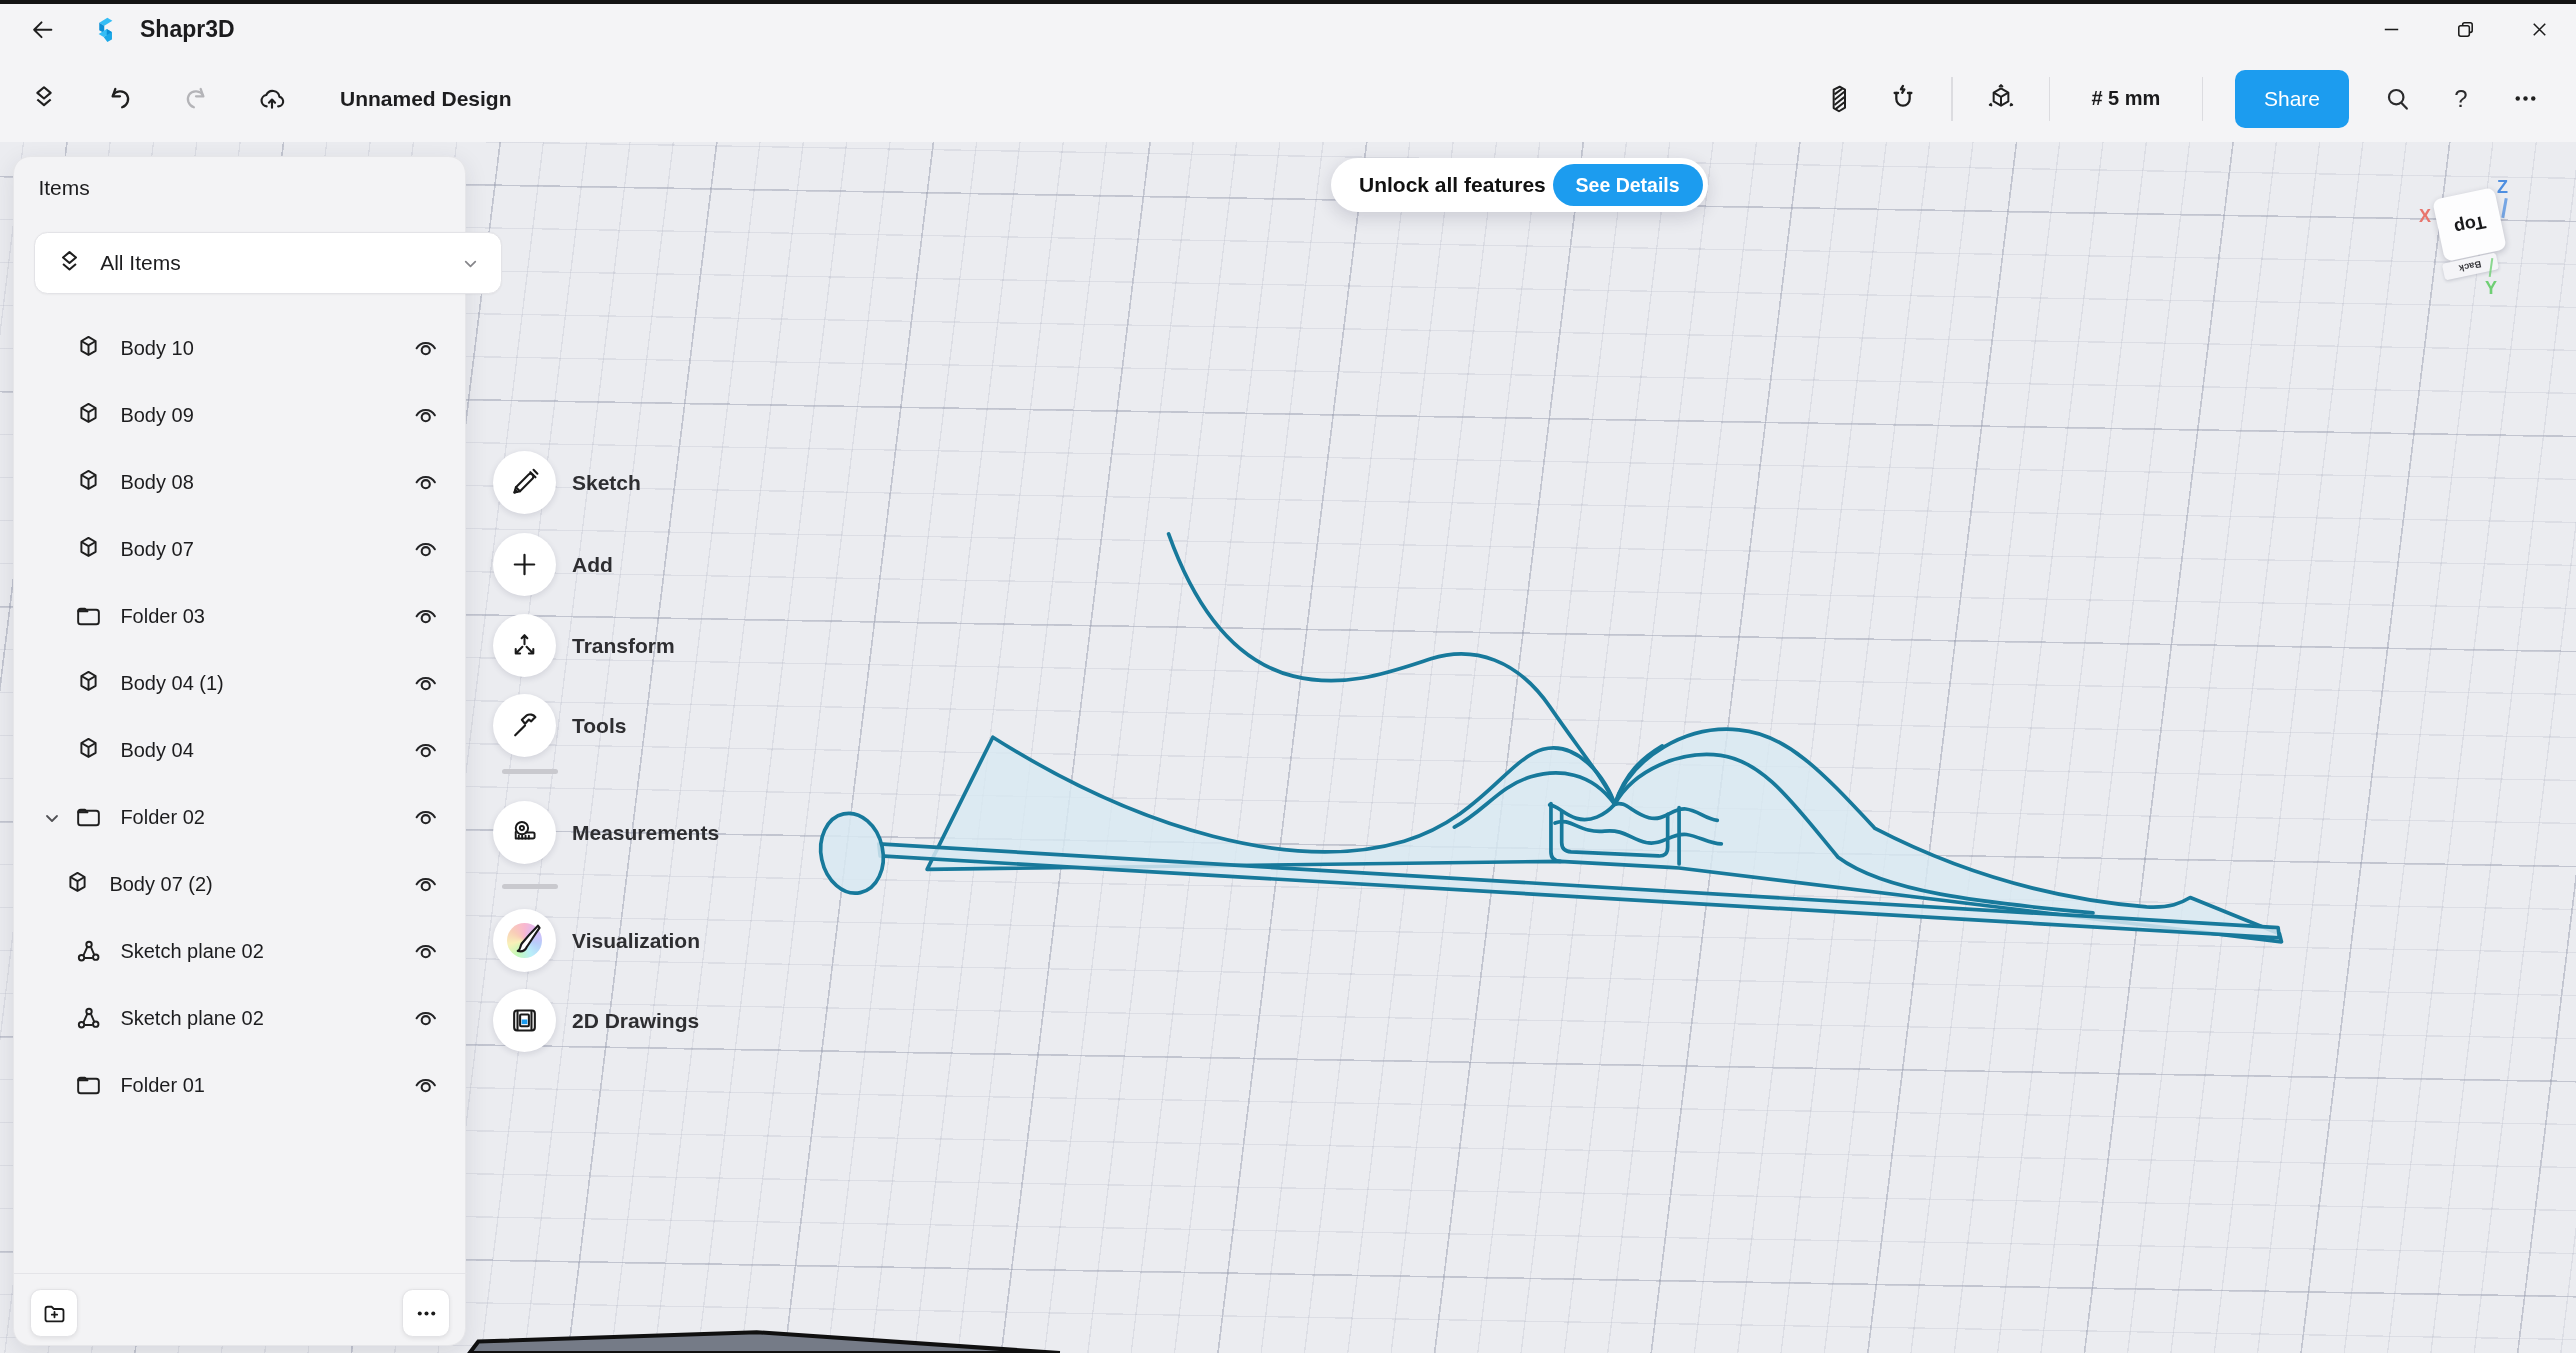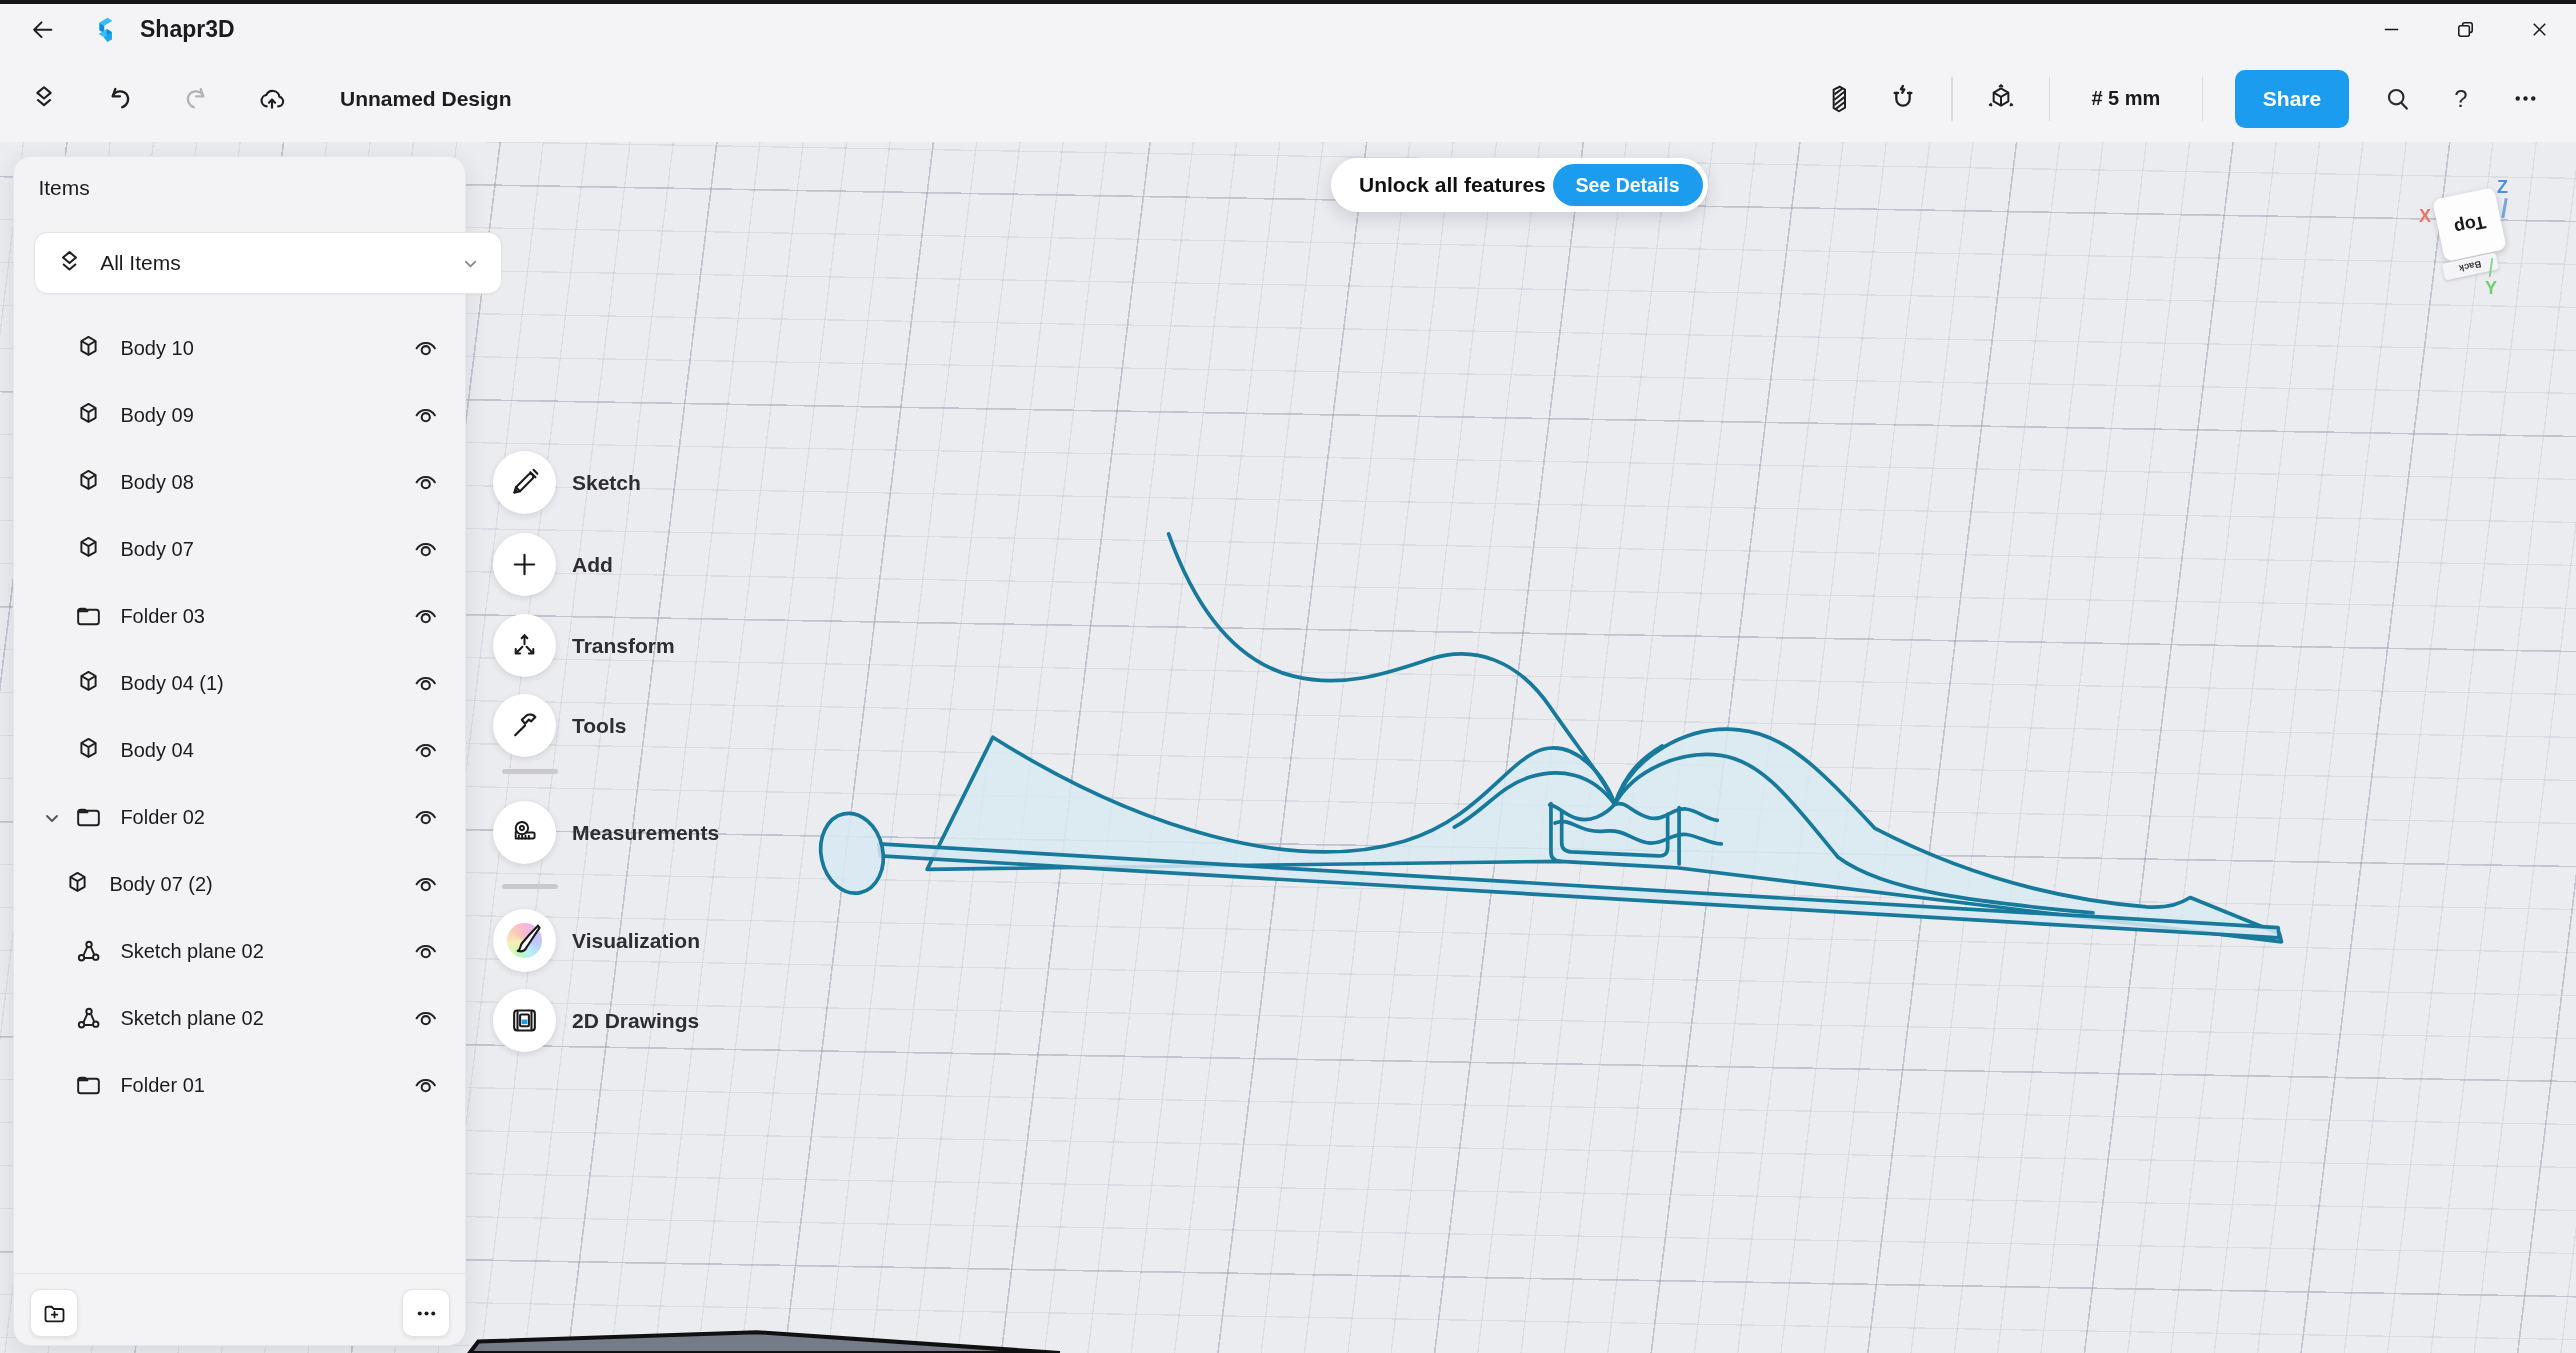--- a/index.html
+++ b/index.html
@@ -19,21 +19,21 @@
   .win-btn { width:74px; height:51px; display:flex; align-items:center; justify-content:center; }
 
   .toolbar { position:absolute; left:0; top:51px; width:2576px; height:87px; }
   .tb-left { position:absolute; left:28px; top:0; height:87px; display:flex; align-items:center; gap:44px; }
   .tb-icon { width:32px; height:32px; display:flex; align-items:center; justify-content:center; }
   .doc-title { font-size:21px; font-weight:600; color:#1d1d1f; margin-left:8px; }
   .tb-right { position:absolute; right:35px; top:0; height:87px; display:flex; align-items:center; gap:32px; }
   .tb-sep { width:1.3px; height:44px; background:#dcdce0; }
   .grid-snap { font-size:20px; font-weight:700; color:#1a1a1c; padding:0 9.4px; white-space:nowrap; }
   .share-btn { width:114px; height:58px; border-radius:10px; background:var(--accent,#1C9CEF);
-    color:#fff; font-size:21px; font-weight:700; display:flex; align-items:center; justify-content:center; cursor:pointer; }
+    color:#fff; font-size:21px; font-weight:400; display:flex; align-items:center; justify-content:center; cursor:pointer; }
   .help-btn { font-size:24px; color:#2a2a2c; width:32px; text-align:center; }
 
   
   .canvas { position:absolute; left:0; top:142px; width:2576px; height:1211px; background:#ebecf0; overflow:hidden; }
   .grid {
     position:absolute; inset:-134px;
     background:
       repeating-linear-gradient(97deg,  rgba(140,145,165,0.33) 0 1.7px, transparent 1.7px 215px),
       repeating-linear-gradient(181deg, rgba(140,145,165,0.33) 0 1.7px, transparent 1.7px 215px),
       repeating-linear-gradient(97deg,  rgba(160,164,182,0.20) 0 1.3px, transparent 1.3px 43px),

